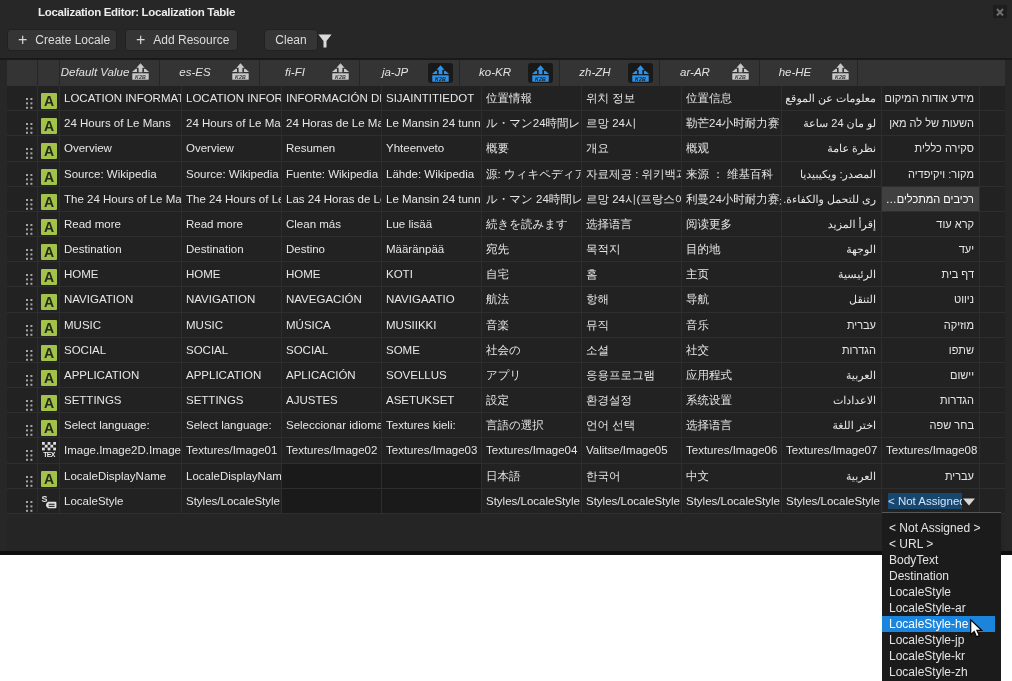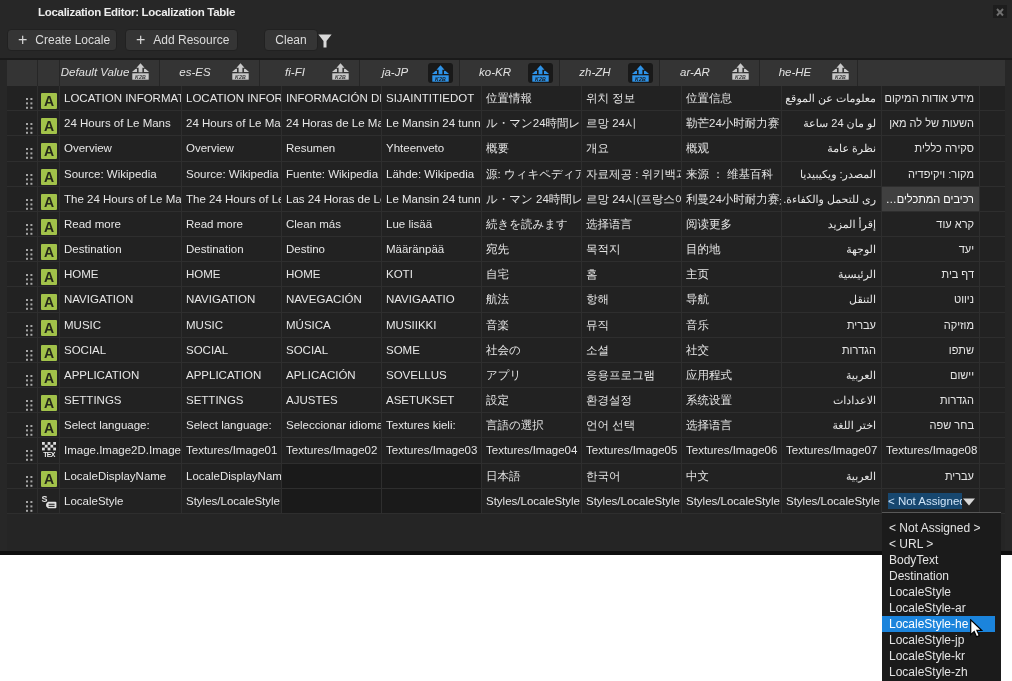--- a/index.html
+++ b/index.html
@@ -492,21 +492,21 @@
               <rect x="6.6" y="5.6" width="2.8" height="2.8"></rect>
               <rect x="12.2" y="5.6" width="2.8" height="2.8"></rect>
             </g>
             <text x="8" y="15" text-anchor="middle" font-family="Liberation Sans" font-size="7" font-weight="bold" fill="#ededed" stroke="#1b1b1b" stroke-width="0.6" paint-order="stroke" letter-spacing="-0.7">TEX</text>
           </svg></div>
         <div class="c" style="width:122px">Image.Image2D.Image01</div>
         <div class="c" style="width:100px">Textures/Image01</div>
         <div class="c" style="width:100px">Textures/Image02</div>
         <div class="c" style="width:100px">Textures/Image03</div>
         <div class="c" style="width:100px">Textures/Image04</div>
-        <div class="c" style="width:100px">Textures/Image05</div>
+        <div class="c" style="width:100px">Valitse/Image05</div>
         <div class="c" style="width:100px">Textures/Image06</div>
         <div class="c" style="width:100px">Textures/Image07</div>
         <div class="c" style="width:98px">Textures/Image08</div>
         <div class="c c11"></div>
       </div>
 <div class="row">
         <div class="c c0"><svg width="7" height="11" viewBox="0 0 7 11">
             <g fill="#a6a6a6">
               <rect x="0" y="0" width="2" height="2"></rect>
               <rect x="4.4" y="0" width="2" height="2"></rect>

